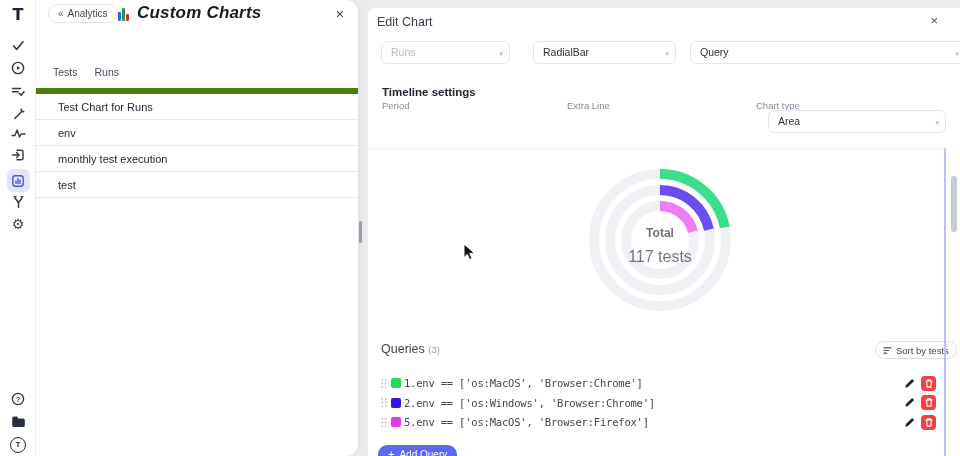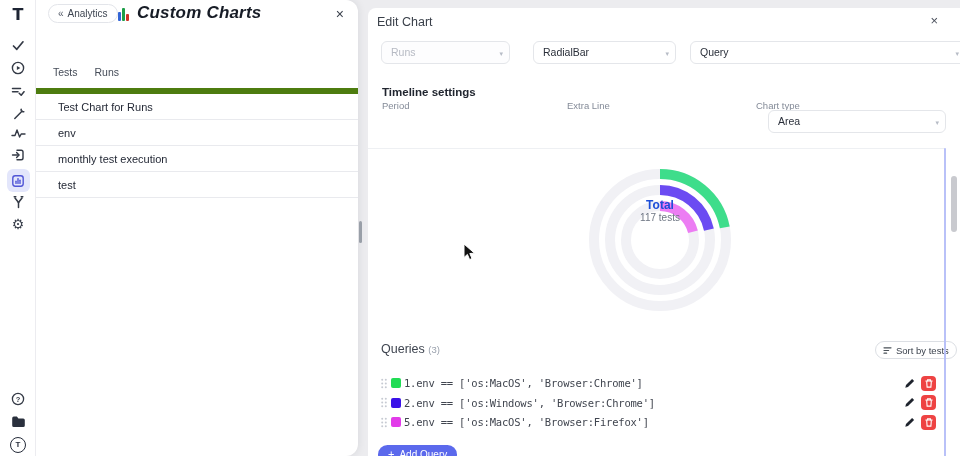--- a/index.html
+++ b/index.html
@@ -40,22 +40,22 @@
   .sel { position:absolute; height:23px; border:1px solid #e4e6ea; border-radius:6px; background:#fff; font-size:10.5px; color:#2a2f3a; line-height:21px; padding:0 18px 0 9px; cursor:pointer; white-space:nowrap; overflow:hidden; }
   .sel .arr { position:absolute; right:6px; top:1px; font-size:7px; color:#b7bcc6; }
   .sel.disabled { color:#b6bac3; background:#fdfdfe; cursor:default; }
 
   .tl-head { position:absolute; left:14px; top:78px; font-size:11.5px; font-weight:600; color:#20252f; }
   .fld-label { position:absolute; font-size:9.5px; color:#848b98; top:92px; }
   .section-divider { position:absolute; left:0; top:140px; width:577px; border-top:1px solid #eef0f3; }
 
   .chart-box { position:absolute; left:192px; top:152px; width:200px; height:160px; }
   .chart-center { position:absolute; left:0; top:0; width:200px; height:160px; display:flex; flex-direction:column; align-items:center; pointer-events:none; }
-  .chart-center .t { margin-top:38px; font-size:12px; font-weight:700; color:#1d4ed8; }
-  .chart-center .s { margin-top:0; font-size:10px; color:#6e7683; }
+  .chart-center .t { margin-top:66px; font-size:12px; font-weight:700; color:#737373; }
+  .chart-center .s { margin-top:8px; font-size:16px; color:#6e7683; }
 
   .q-head { position:absolute; left:13px; top:334px; font-size:12.5px; color:#3f4550; }
   .q-count { font-size:9.5px; color:#9aa1ad; }
   .sort-btn { position:absolute; left:507px; top:333px; height:18px; border:1px solid #dcdfe4; border-radius:9px; background:#fff; display:flex; align-items:center; gap:4px; padding:0 7px; font-size:9.5px; color:#3c434e; cursor:pointer; }
 
   .q-row { position:absolute; left:0; width:577px; height:16px; display:flex; align-items:center; }
   .q-row .grip { margin-left:12px; cursor:grab; display:flex; }
   .q-row .swatch { width:10px; height:10px; border-radius:2px; margin-left:3px; }
   .q-row .q-text { margin-left:3px; font-family:"DejaVu Sans Mono", monospace; font-size:10.5px; color:#40454f; letter-spacing:-0.2px; }
   .q-row .pencil { position:absolute; left:536px; cursor:pointer; display:flex; }

